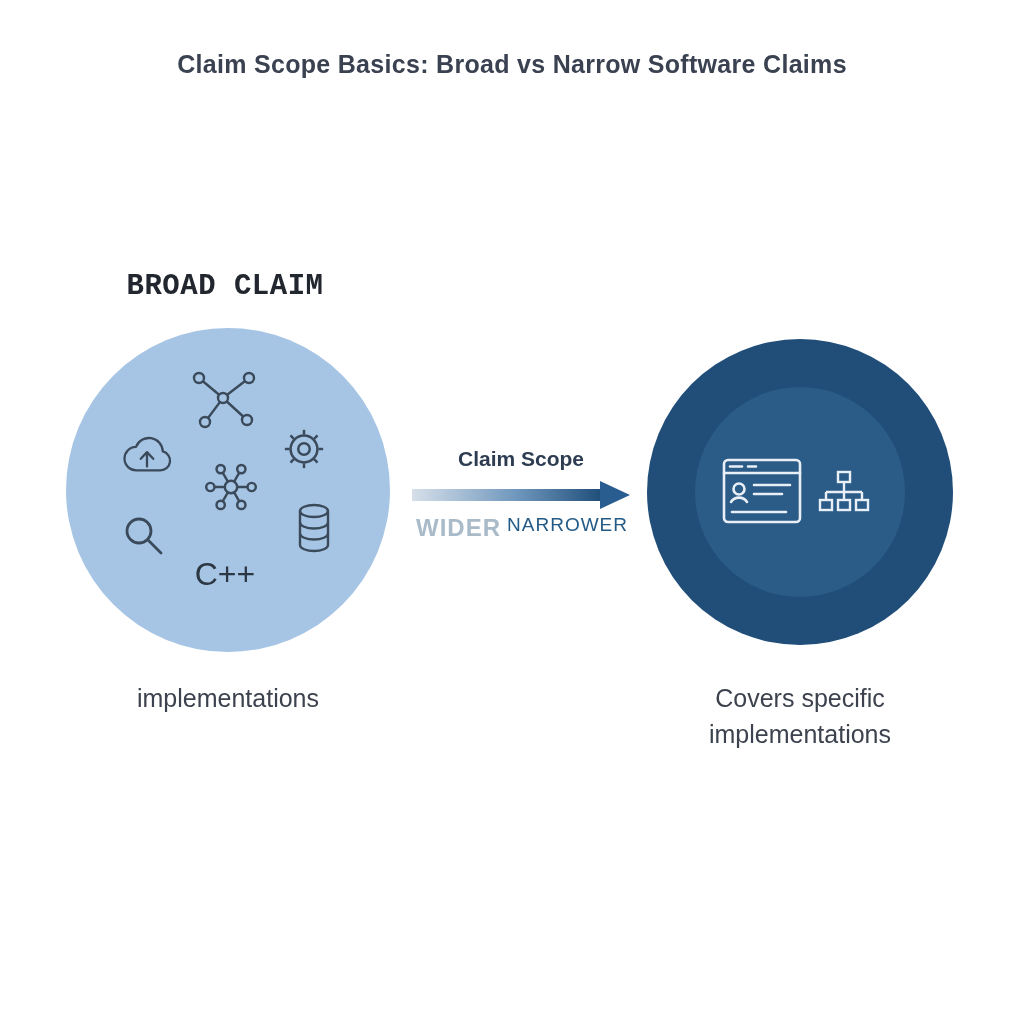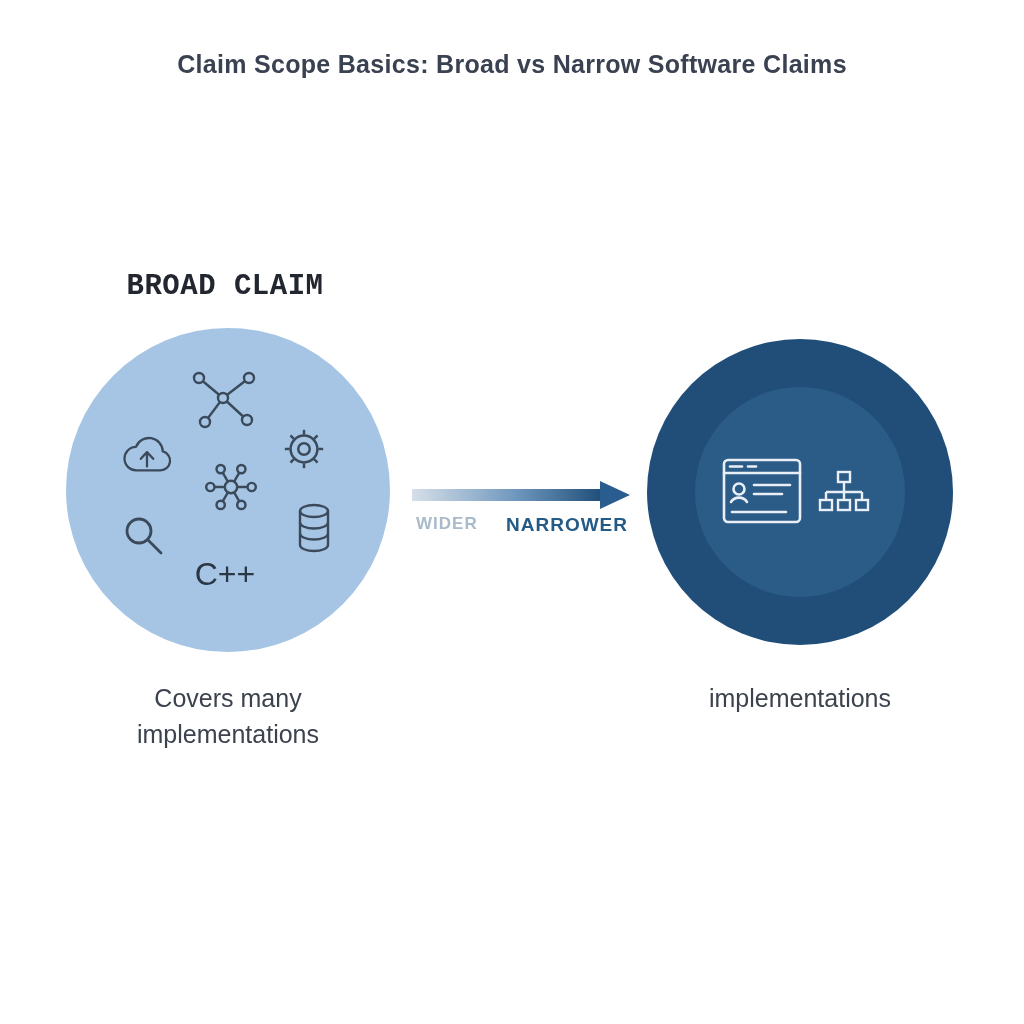--- a/index.html
+++ b/index.html
@@ -87,28 +87,28 @@
   }
   .scope-words {
     position: absolute;
     left: 406px; top: 514px;
     width: 232px;
     display: flex;
     justify-content: space-between;
     padding: 0 10px;
   }
   .word-wider {
-    font-size: 17px;
+    font-size: 24px;
     font-weight: 700;
     letter-spacing: 1px;
     color: #a9bac9;
   }
   .word-narrower {
     font-size: 19px;
-    font-weight: 700;
+    font-weight: 400;
     letter-spacing: 1px;
     color: #235a86;
   }
 
   .caption {
     position: absolute;
     top: 680px;
     width: 376px;
     text-align: center;
     font-size: 25px;
@@ -198,20 +198,21 @@
 
   <div class="icon" style="left:118px; top:510px;">
     <svg width="50" height="50" viewBox="0 0 50 50" fill="none" stroke="#3b4a5a" stroke-width="2.8" stroke-linecap="round">
       <circle cx="21" cy="21" r="12"></circle>
       <line x1="30" y1="30" x2="43" y2="43"></line>
     </svg>
   </div>
 
   <div class="cpp-label">C++</div>
 
+  <div class="scope-label">Claim Scope</div>
 
   <div class="scope-arrow">
     <svg width="218" height="34" viewBox="0 0 218 34">
       <defs>
         <linearGradient id="arrowGrad" x1="0" y1="0" x2="1" y2="0">
           <stop offset="0" stop-color="#d6dfe9"></stop>
           <stop offset="0.55" stop-color="#6f97bd"></stop>
           <stop offset="1" stop-color="#1f4e79"></stop>
         </linearGradient>
       </defs>
@@ -251,21 +252,21 @@
       <line x1="10" y1="24" x2="10" y2="32"></line>
       <line x1="28" y1="24" x2="28" y2="32"></line>
       <line x1="46" y1="24" x2="46" y2="32"></line>
       <rect x="4" y="32" width="12" height="10"></rect>
       <rect x="22" y="32" width="12" height="10"></rect>
       <rect x="40" y="32" width="12" height="10"></rect>
     </svg>
   </div>
 
   <div class="caption caption-broad">
-    <div>Covers many</div>
     <div>implementations</div>
   </div>
 
   <div class="caption caption-narrow">
+    <div>Covers specific</div>
     <div>implementations</div>
   </div>
 
 </div>
 
 </body></html>

